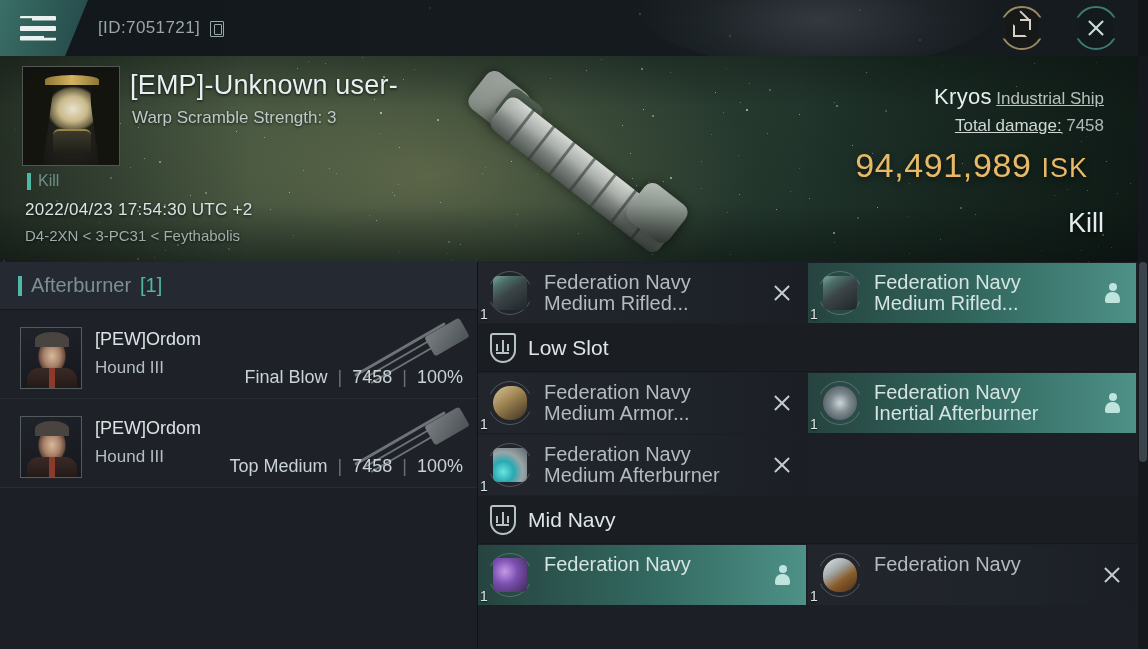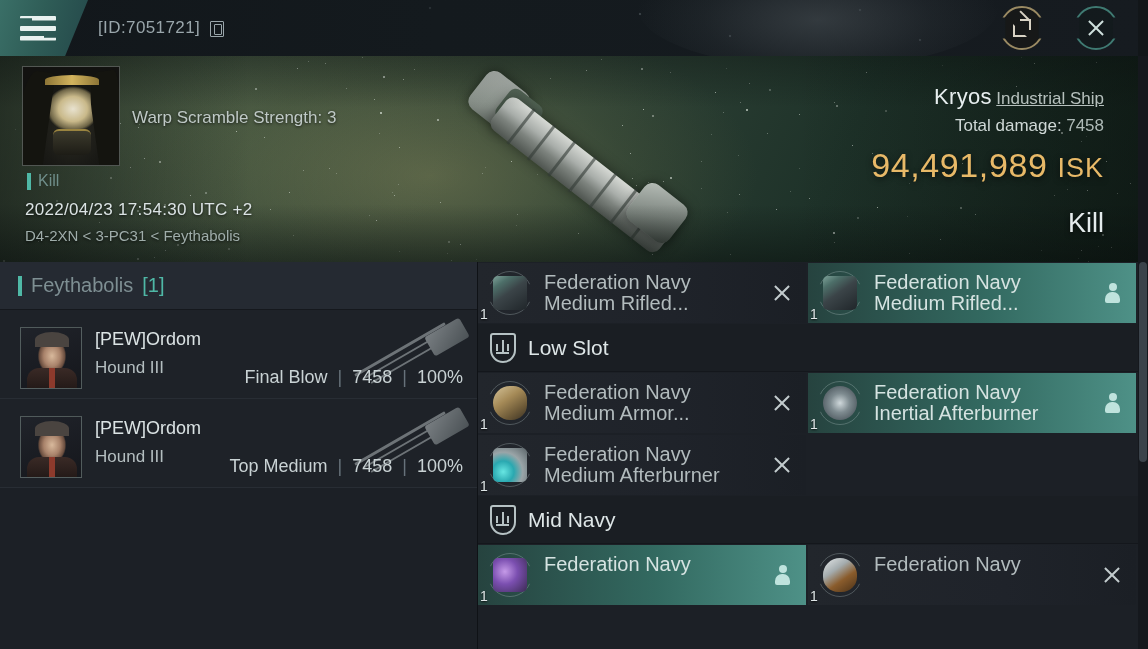--- a/index.html
+++ b/index.html
@@ -190,24 +190,24 @@
   .ship-cab {
     position:absolute; left:44px; top:44px; width:40px; height:36px; transform:rotate(38deg);
     background: linear-gradient(150deg,#5d6f5f 0%,#3f4f42 100%); border-radius:8px;
   }
   .stat-ship {
     position:absolute; right:34px; top:28px; text-align:right; white-space:nowrap;
   }
   .stat-ship .nm { color:#e7eeef; font-size:22px; letter-spacing:.3px; }
   .stat-ship .cls { color:#b6c0bd; font-size:17px;text-decoration:underline; }
   .stat-dmg { position:absolute; right:34px; top:60px; text-align:right; white-space:nowrap; }
-  .stat-dmg .lbl { color:#cfd8d6; font-size:17px; }
+  .stat-dmg .lbl { color:#cfd8d6; font-size:17px;text-decoration:underline; }
   .stat-dmg .val { color:#aebab7; font-size:17px; }
   .stat-isk {
-    position:absolute; right:34px; top:90px; white-space:nowrap;
+    position:absolute; right:50px; top:90px; white-space:nowrap;
     color:#e8b968; font-size:34px; letter-spacing:.6px;
     text-shadow:0 2px 6px rgba(0,0,0,.6);
   }
   .stat-isk .unit { font-size:27px; letter-spacing:1px; }
   .stat-kill {
     position:absolute; right:34px; top:152px; color:#e4ebec; font-size:27px;
     text-shadow:0 2px 5px rgba(0,0,0,.6);
   }
 
   
@@ -539,20 +539,21 @@
 
     <div class="banner-vignette"></div>
 
     <div class="avatar-victim">
       <span class="hood-l"></span>
       <span class="hood-r"></span>
       <span class="trim"></span>
       <span class="chin"></span>
     </div>
 
+    <div class="victim-name">[EMP]-Unknown user-</div>
     <div class="victim-sub">Warp Scramble Strength: 3</div>
 
     <div class="kill-tag">
       <span class="bar"></span>
       <span class="txt">Kill</span>
     </div>
     <div class="banner-ts">2022/04/23 17:54:30 UTC +2</div>
     <div class="banner-loc">D4-2XN &lt; 3-PC31 &lt; Feythabolis</div>
 
     <div class="stat-ship">
@@ -568,21 +569,21 @@
       <span class="unit">ISK</span>
     </div>
     <div class="stat-kill">Kill</div>
   </div>
 
   <div class="body-wrap">
 
     <div class="left-pane">
       <div class="pane-head">
         <span class="bar"></span>
-        <span class="t1">Feythabolis</span>
+        <span class="t1">Afterburner</span>
         <span class="t2">[1]</span>
       </div>
       <div id="participant-list">
           <div class="p-row">
             <span class="p-avatar">
               <span class="hair"></span>
               <span class="coat"></span>
             </span>
             <span class="p-weapon">
               <span class="bl b1"></span>

